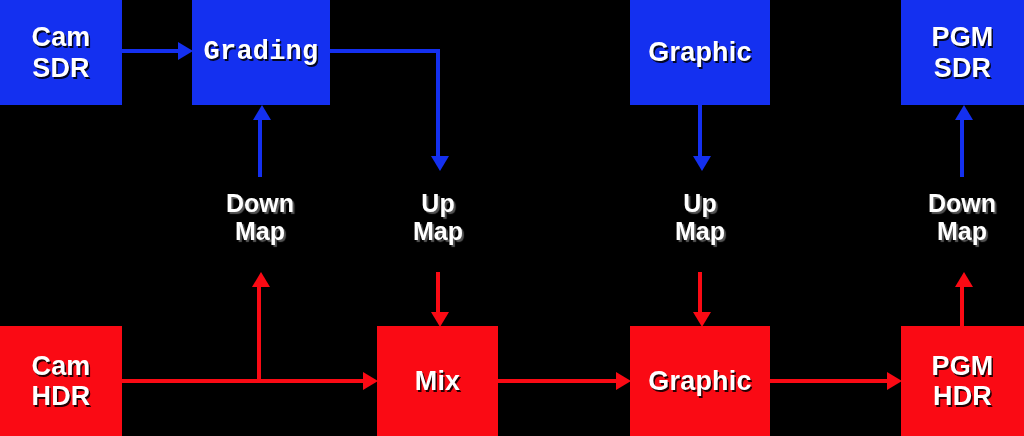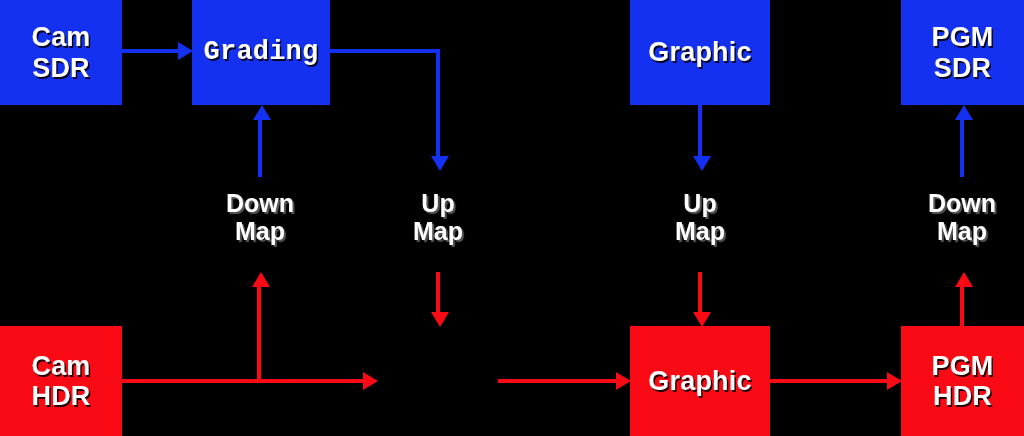--- a/index.html
+++ b/index.html
@@ -91,20 +91,23 @@
   <div class="node sdr" style="left:901px; top:0px; width:123px; height:105px;">
     <span>PGM
 SDR</span>
   </div>
 
   <div class="node hdr" style="left:0px; top:326px; width:122px; height:110px;">
     <span>Cam
 HDR</span>
   </div>
 
+  <div class="node hdr" style="left:377px; top:326px; width:121px; height:110px;">
+    <span>Mix</span>
+  </div>
 
   <div class="node hdr" style="left:630px; top:326px; width:140px; height:110px;">
     <span>Graphic</span>
   </div>
 
   <div class="node hdr" style="left:901px; top:326px; width:123px; height:110px;">
     <span>PGM
 HDR</span>
   </div>
 

